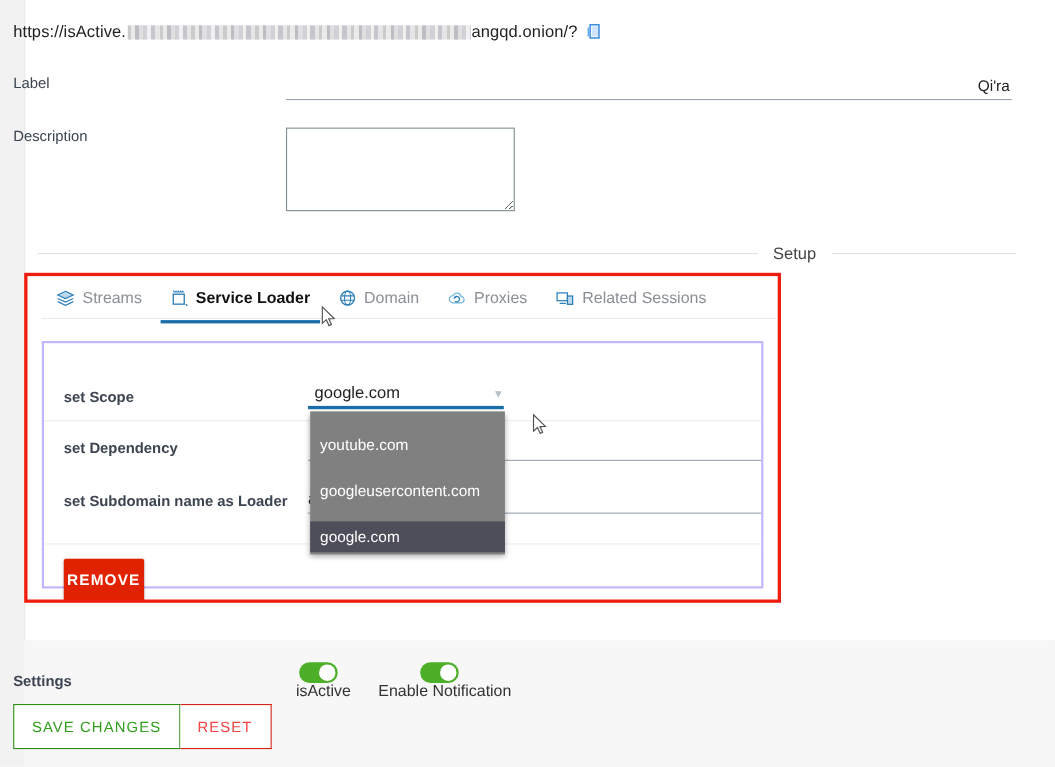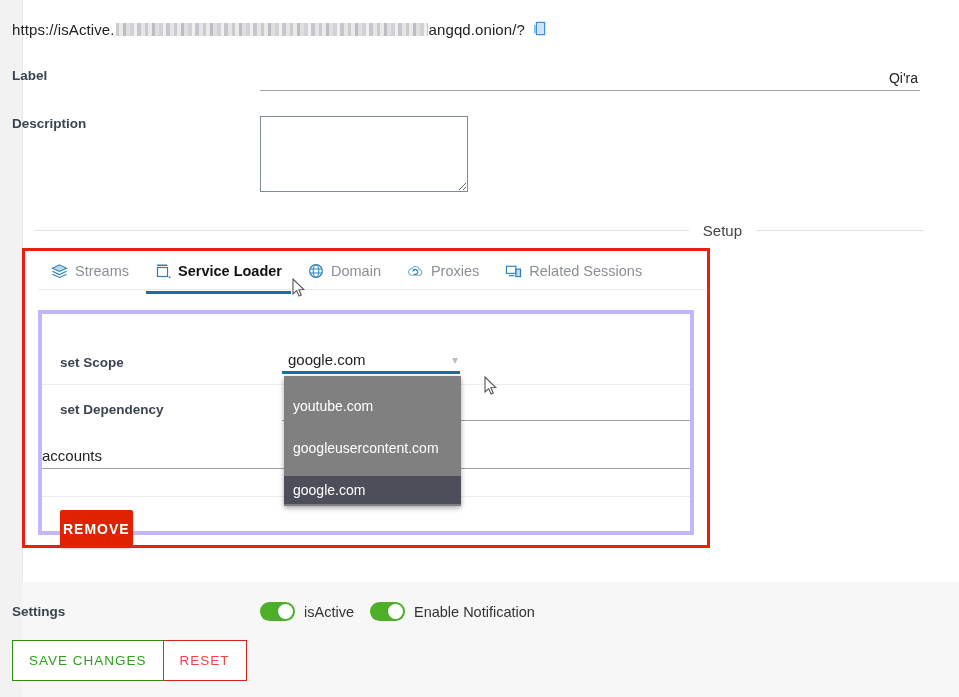--- a/index.html
+++ b/index.html
@@ -36,21 +36,21 @@
         #b9b9bf 7px, #b9b9bf 10px, #dedede 10px, #dedede 14px,
         #cfcfd4 14px, #cfcfd4 18px, #f0f0f0 18px, #f0f0f0 21px,
         #c4c4cc 21px, #c4c4cc 25px, #e4e4e6 25px, #e4e4e6 29px);
     filter: blur(0.6px);
     opacity:.95;
   }
   .copy-icon { margin-left:8px; display:inline-flex; cursor:pointer; }
 
   
   .frow { position:absolute; display:flex; align-items:flex-start; }
-  .flabel { font-size:13.5px; font-weight:bold; color:#3b4450; width:248px; }
+  .flabel { font-size:13.5px; font-weight:normal; color:#3b4450; width:248px; }
 
   .underline-input {
     border:0; border-bottom:1px solid #9aa3ad; background:transparent;
     font-size:14px; color:#222; padding:2px 2px 4px 2px; outline:none;
     font-family:"Liberation Sans", sans-serif;
     text-align:right;
   }
   .desc-area {
     width:208px; height:76px; border:1px solid #7e8d91; background:#fff;
     resize:both; outline:none; padding:4px;
@@ -82,21 +82,21 @@
   .tab.active { color:#111; font-weight:bold; }
   .tab.active::after {
     content:""; position:absolute; left:4px; right:4px; bottom:0; height:3px; background:#1a6ea8;
   }
   .tabbar-rule { position:absolute; left:12px; right:0; bottom:0; height:1px; background:#eaeaea; }
   .tab svg { display:block; }
 
   
   .inner-box {
     position:absolute; left:12px; top:58px; width:656px; height:225px;
-    border:4px solid #c4b5fd; background:#fff;
+    border:2px solid #c4b5fd; background:#fff;
   }
   .kv-row { position:absolute; left:0; width:100%; display:flex; align-items:center; }
   .kv-label { font-size:13.5px; font-weight:bold; color:#3b4450; padding-left:18px; width:240px; }
   .kv-value { flex:1; padding-right:0px; }
   .kv-underline {
     display:block; width:100%; border:0; border-bottom:1px solid #9aa3ad;
     font-size:15px; color:#222; background:transparent; outline:none; padding:1px 0 4px 0;
     font-family:"Liberation Sans", sans-serif;
   }
   .kv-sep { position:absolute; left:0; width:100%; height:1px; background:#ededed; }
@@ -129,21 +129,21 @@
   .settings-row { position:absolute; left:12px; top:602px; display:flex; align-items:center; }
   .settings-label { font-size:13.5px; font-weight:bold; color:#3b4450; width:248px; }
   .toggle-group { display:flex; align-items:center; gap:16px; margin-right:30px; }
   .toggle {
     width:35px; height:19px; border-radius:10px; background:#4caf27; position:relative; cursor:pointer;
   }
   .toggle .knob {
     position:absolute; right:2px; top:2px; width:15px; height:15px; border-radius:50%; background:#fff;
   }
   .toggle-text { font-size:14.5px; color:#333; margin-left:9px; }
-  .toggle-item { display:flex; align-items:center; }
+  .toggle-item { display:flex; align-items:center;flex-direction:column; }
 
   .btn-row { position:absolute; left:12px; top:640px; display:flex; }
   .btn-outline {
     background:#fff; font-size:13.5px; letter-spacing:1px; padding:12px 16px; cursor:pointer;
     font-family:"Liberation Sans", sans-serif;
   }
   .btn-save { border:1px solid #2c8c14; color:#2f9e1b; }
   .btn-reset { border:1px solid #d4241a; color:#ef4444; border-left:0; }
 
   
@@ -269,20 +269,21 @@
       <div class="kv-sep" style="top:70px;"></div>
 
       <div class="kv-row" style="top:84px;">
         <div class="kv-label">set Dependency</div>
         <div class="kv-value">
           <input class="kv-underline" value="" style="">
         </div>
       </div>
 
       <div class="kv-row" style="top:132px;">
+        <div class="kv-label">set Subdomain name as Loader</div>
         <div class="kv-value">
           <input class="kv-underline" value="accounts" style="">
         </div>
       </div>
 
       <div class="kv-sep" style="top:182px;"></div>
 
       <div class="remove-bar">
         <button class="btn-remove">REMOVE</button>
       </div>

